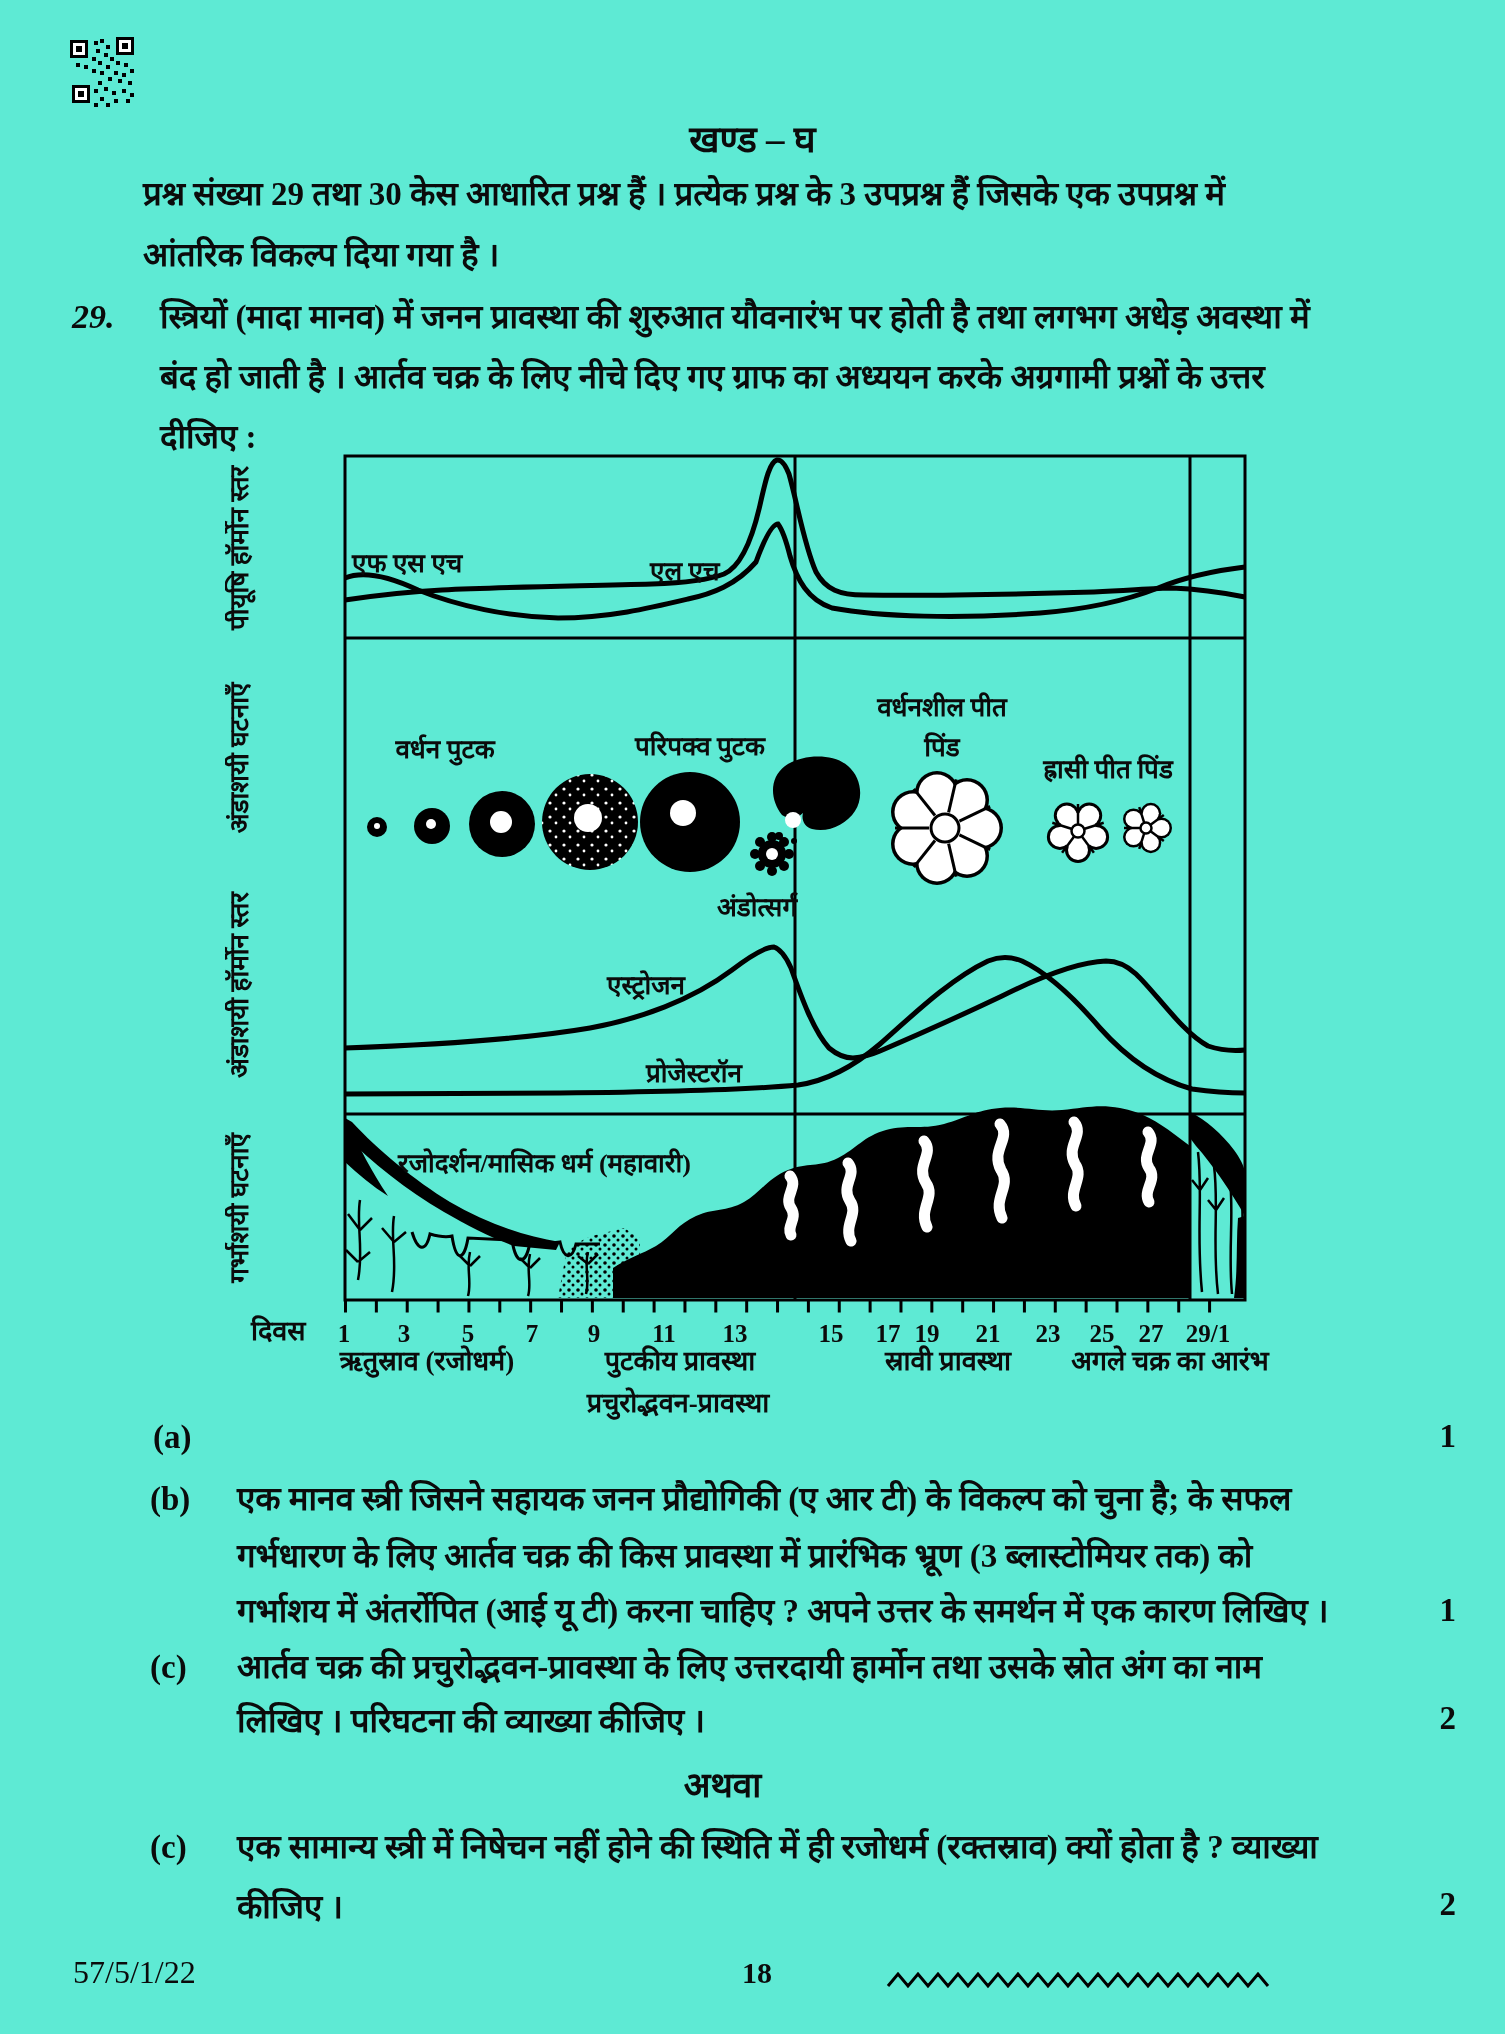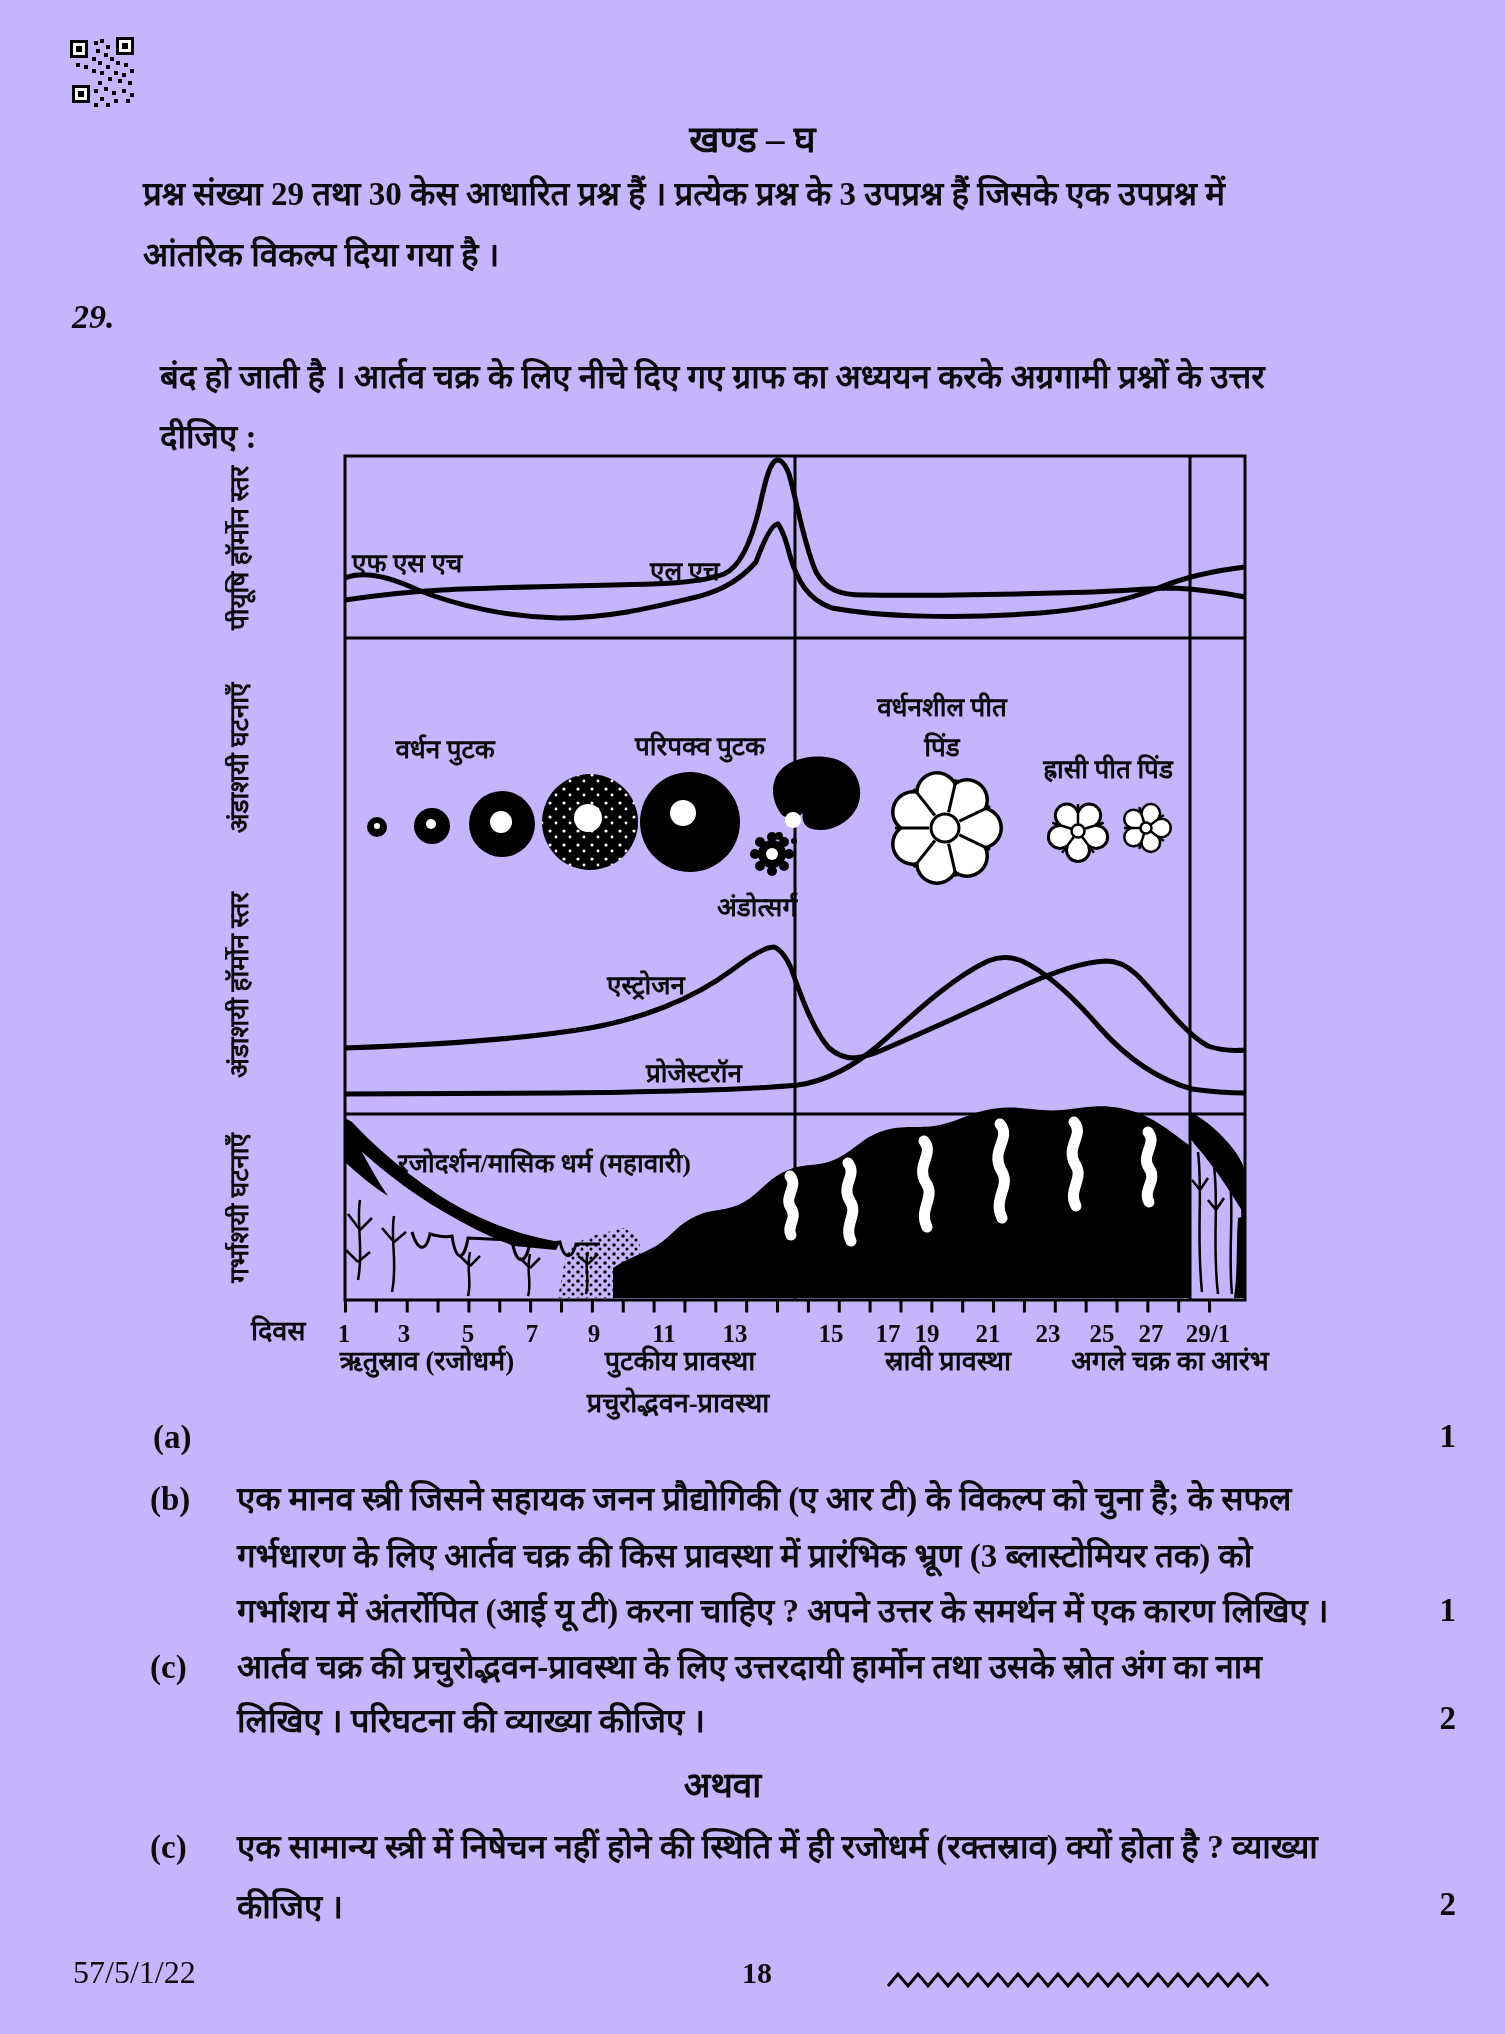--- a/index.html
+++ b/index.html
@@ -1,16 +1,16 @@
 <!DOCTYPE html>
 <html><head>
 <meta charset="utf-8">
 <style>
   html,body{margin:0;padding:0;background:#e8e8e8;}
-  .page{position:relative;width:1505px;height:2034px;background:#c4b5fd;
+  .page{position:relative;width:1505px;height:2034px;background:#5eead4;
         font-family:"Liberation Serif","DejaVu Sans",serif;color:#0b0b0b;overflow:hidden;margin:0 auto;}
   .abs{position:absolute;white-space:nowrap;}
   .t{font-size:33px;font-weight:700;line-height:1.2;}
   .header{left:0;right:0;top:112px;text-align:center;font-size:37px;font-weight:700;}
   .qnum{font-size:34px;font-weight:700;font-style:italic;}
   .marks{left:1396px;width:60px;text-align:right;font-size:33px;font-weight:700;}
   .orsep{left:0;right:60px;top:1760px;text-align:center;font-size:35px;font-weight:700;}
   .footcode{left:73px;top:1954px;font-size:32px;font-weight:400;}
   .pagenum{left:0;right:0;top:1956px;text-align:center;font-size:30px;font-weight:700;padding-left:9px;}
   svg text{font-weight:700;fill:#0b0b0b;font-family:"Liberation Serif","DejaVu Sans",serif;}
@@ -73,20 +73,21 @@
         <rect x="8" y="54" width="6" height="6"></rect>
     </g>
   </svg>
 
   <div class="abs header">खण्ड – घ</div>
 
   <div class="abs t" style="left:143px;top:175px">प्रश्न संख्या 29 तथा 30 केस आधारित प्रश्न हैं । प्रत्येक प्रश्न के 3 उपप्रश्न हैं जिसके एक उपप्रश्न में</div>
   <div class="abs t" style="left:143px;top:236px">आंतरिक विकल्प दिया गया है ।</div>
 
   <div class="abs qnum" style="left:72px;top:298px">29.</div>
+  <div class="abs t" style="left:160px;top:298px">स्त्रियों (मादा मानव) में जनन प्रावस्था की शुरुआत यौवनारंभ पर होती है तथा लगभग अधेड़ अवस्था में</div>
   <div class="abs t" style="left:160px;top:358px">बंद हो जाती है । आर्तव चक्र के लिए नीचे दिए गए ग्राफ का अध्ययन करके अग्रगामी प्रश्नों के उत्तर</div>
   <div class="abs t" style="left:160px;top:418px">दीजिए :</div>
 
   <svg class="abs" style="left:225px;top:450px" width="1050" height="975" viewBox="225 450 1050 975">
     <defs>
       <pattern id="speckW" width="14" height="14" patternUnits="userSpaceOnUse">
         <rect width="14" height="14" fill="#000"></rect>
         <circle cx="4" cy="5" r="1.6" fill="#fff"></circle>
           <circle cx="10" cy="11" r="1.4" fill="#fff"></circle>
       </pattern>

